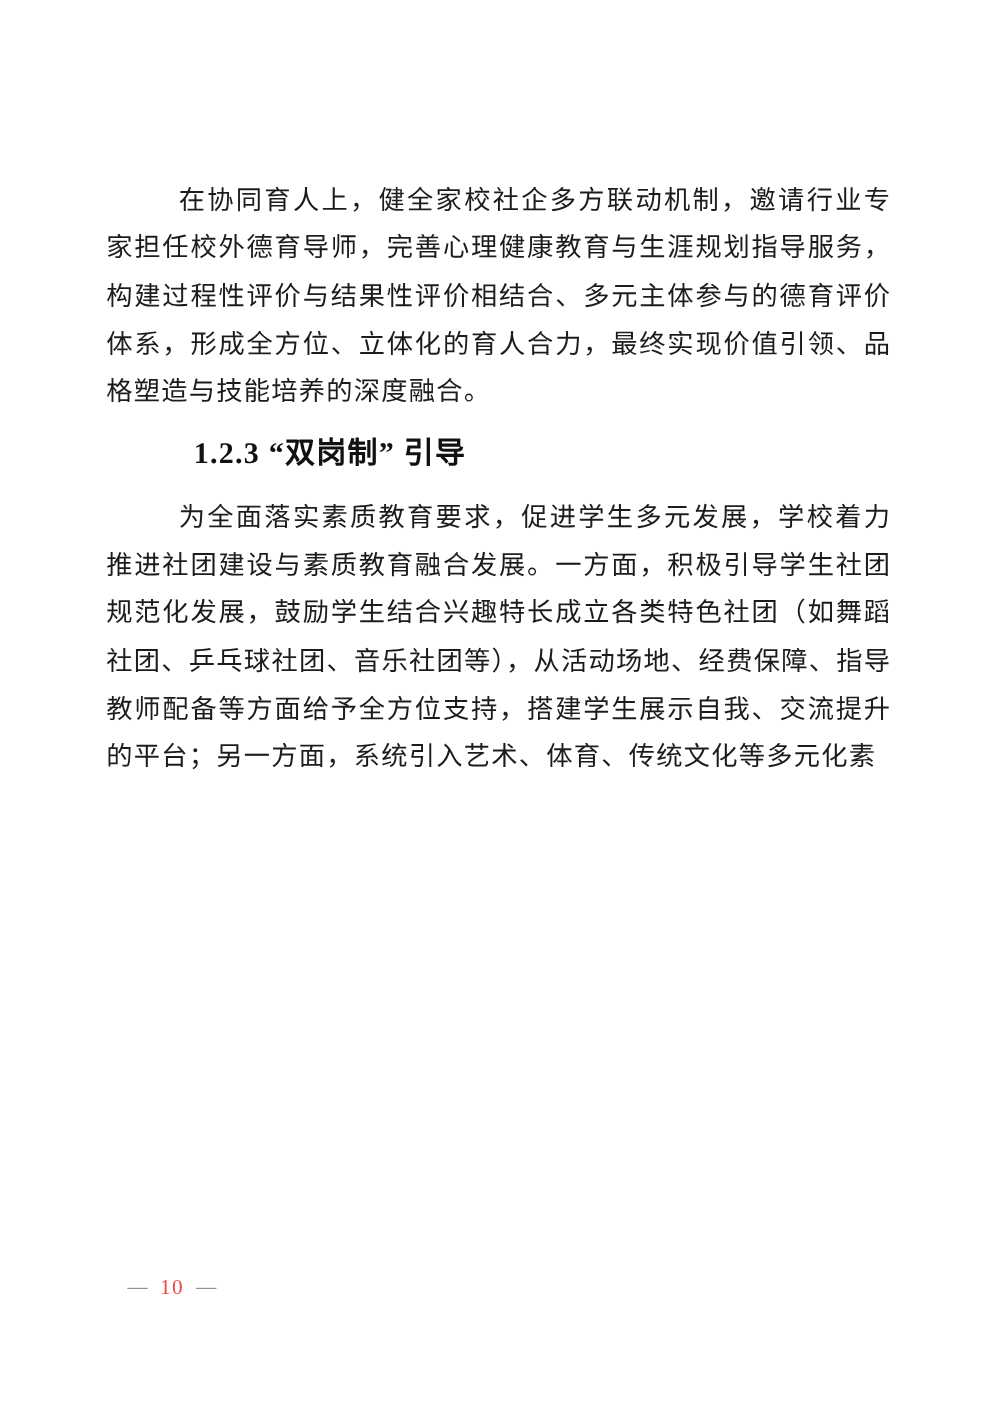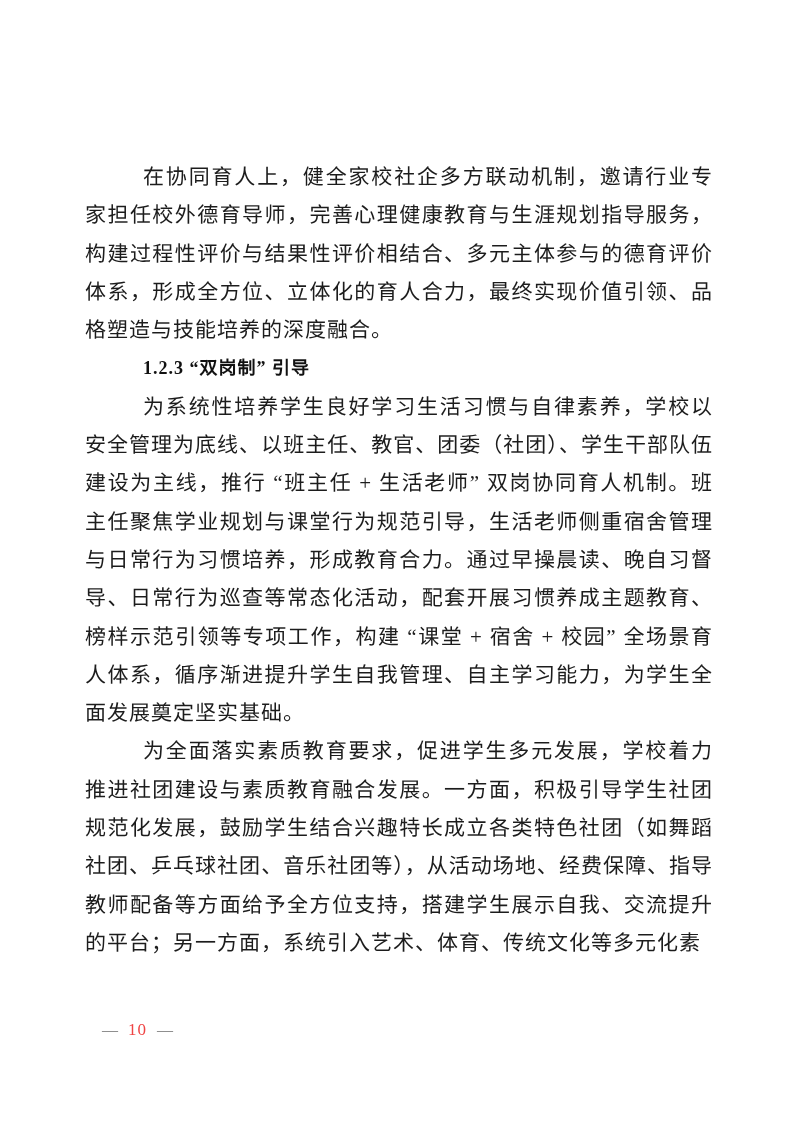--- a/index.html
+++ b/index.html
@@ -11,36 +11,36 @@
     position: relative;
     width: 800px;
     height: 1131px;
     background: #ffffff;
     overflow: hidden;
     font-family: "Liberation Serif", "DejaVu Serif", serif;
   }
   .doc-body {
     position: absolute;
     left: 85px;
-    top: 158px;
+    top: 141px;
     width: 628px;
     font-size: 21px;
     line-height: 38.3px;
     letter-spacing: 1px;
     color: #1c1c1c;
     text-align: justify;
   }
   .doc-body p {
     margin: 0;
     text-indent: 58px;
   }
   .doc-body h3 {
-    margin: 0;
+    margin: 12px;
     padding-left: 58px;
-    font-size: 18px;
+    font-size: 24px;
     line-height: 38.3px;
     font-weight: bold;
     color: #111111;
     font-family: "Liberation Serif", "DejaVu Serif", serif;
   }
   .page-footer {
     position: absolute;
     left: 102px;
     top: 1019px;
     display: flex;
@@ -62,21 +62,20 @@
   }
 </style>
 </head>
 <body>
 
 <div class="page">
 
   <div class="doc-body">
     <p>在协同育人上，健全家校社企多方联动机制，邀请行业专家担任校外德育导师，完善心理健康教育与生涯规划指导服务，构建过程性评价与结果性评价相结合、多元主体参与的德育评价体系，形成全方位、立体化的育人合力，最终实现价值引领、品格塑造与技能培养的深度融合。</p>
     <h3>1.2.3 “双岗制” 引导</h3>
-    <p>为系统性培养学生良好学习生活习惯与自律素养，学校以安全管理为底线、以班主任、教官、团委（社团）、学生干部队伍建设为主线，推行 “班主任 + 生活老师” 双岗协同育人机制。班主任聚焦学业规划与课堂行为规范引导，生活老师侧重宿舍管理与日常行为习惯培养，形成教育合力。通过早操晨读、晚自习督导、日常行为巡查等常态化活动，配套开展习惯养成主题教育、榜样示范引领等专项工作，构建 “课堂 + 宿舍 + 校园” 全场景育人体系，循序渐进提升学生自我管理、自主学习能力，为学生全面发展奠定坚实基础。</p>
     <p>为全面落实素质教育要求，促进学生多元发展，学校着力推进社团建设与素质教育融合发展。一方面，积极引导学生社团规范化发展，鼓励学生结合兴趣特长成立各类特色社团（如舞蹈社团、乒乓球社团、音乐社团等），从活动场地、经费保障、指导教师配备等方面给予全方位支持，搭建学生展示自我、交流提升的平台；另一方面，系统引入艺术、体育、传统文化等多元化素</p>
   </div>
 
   <div class="page-footer">
     <span class="dash">—</span>
     <span class="num">10</span>
     <span class="dash">—</span>
   </div>
 
 </div>

